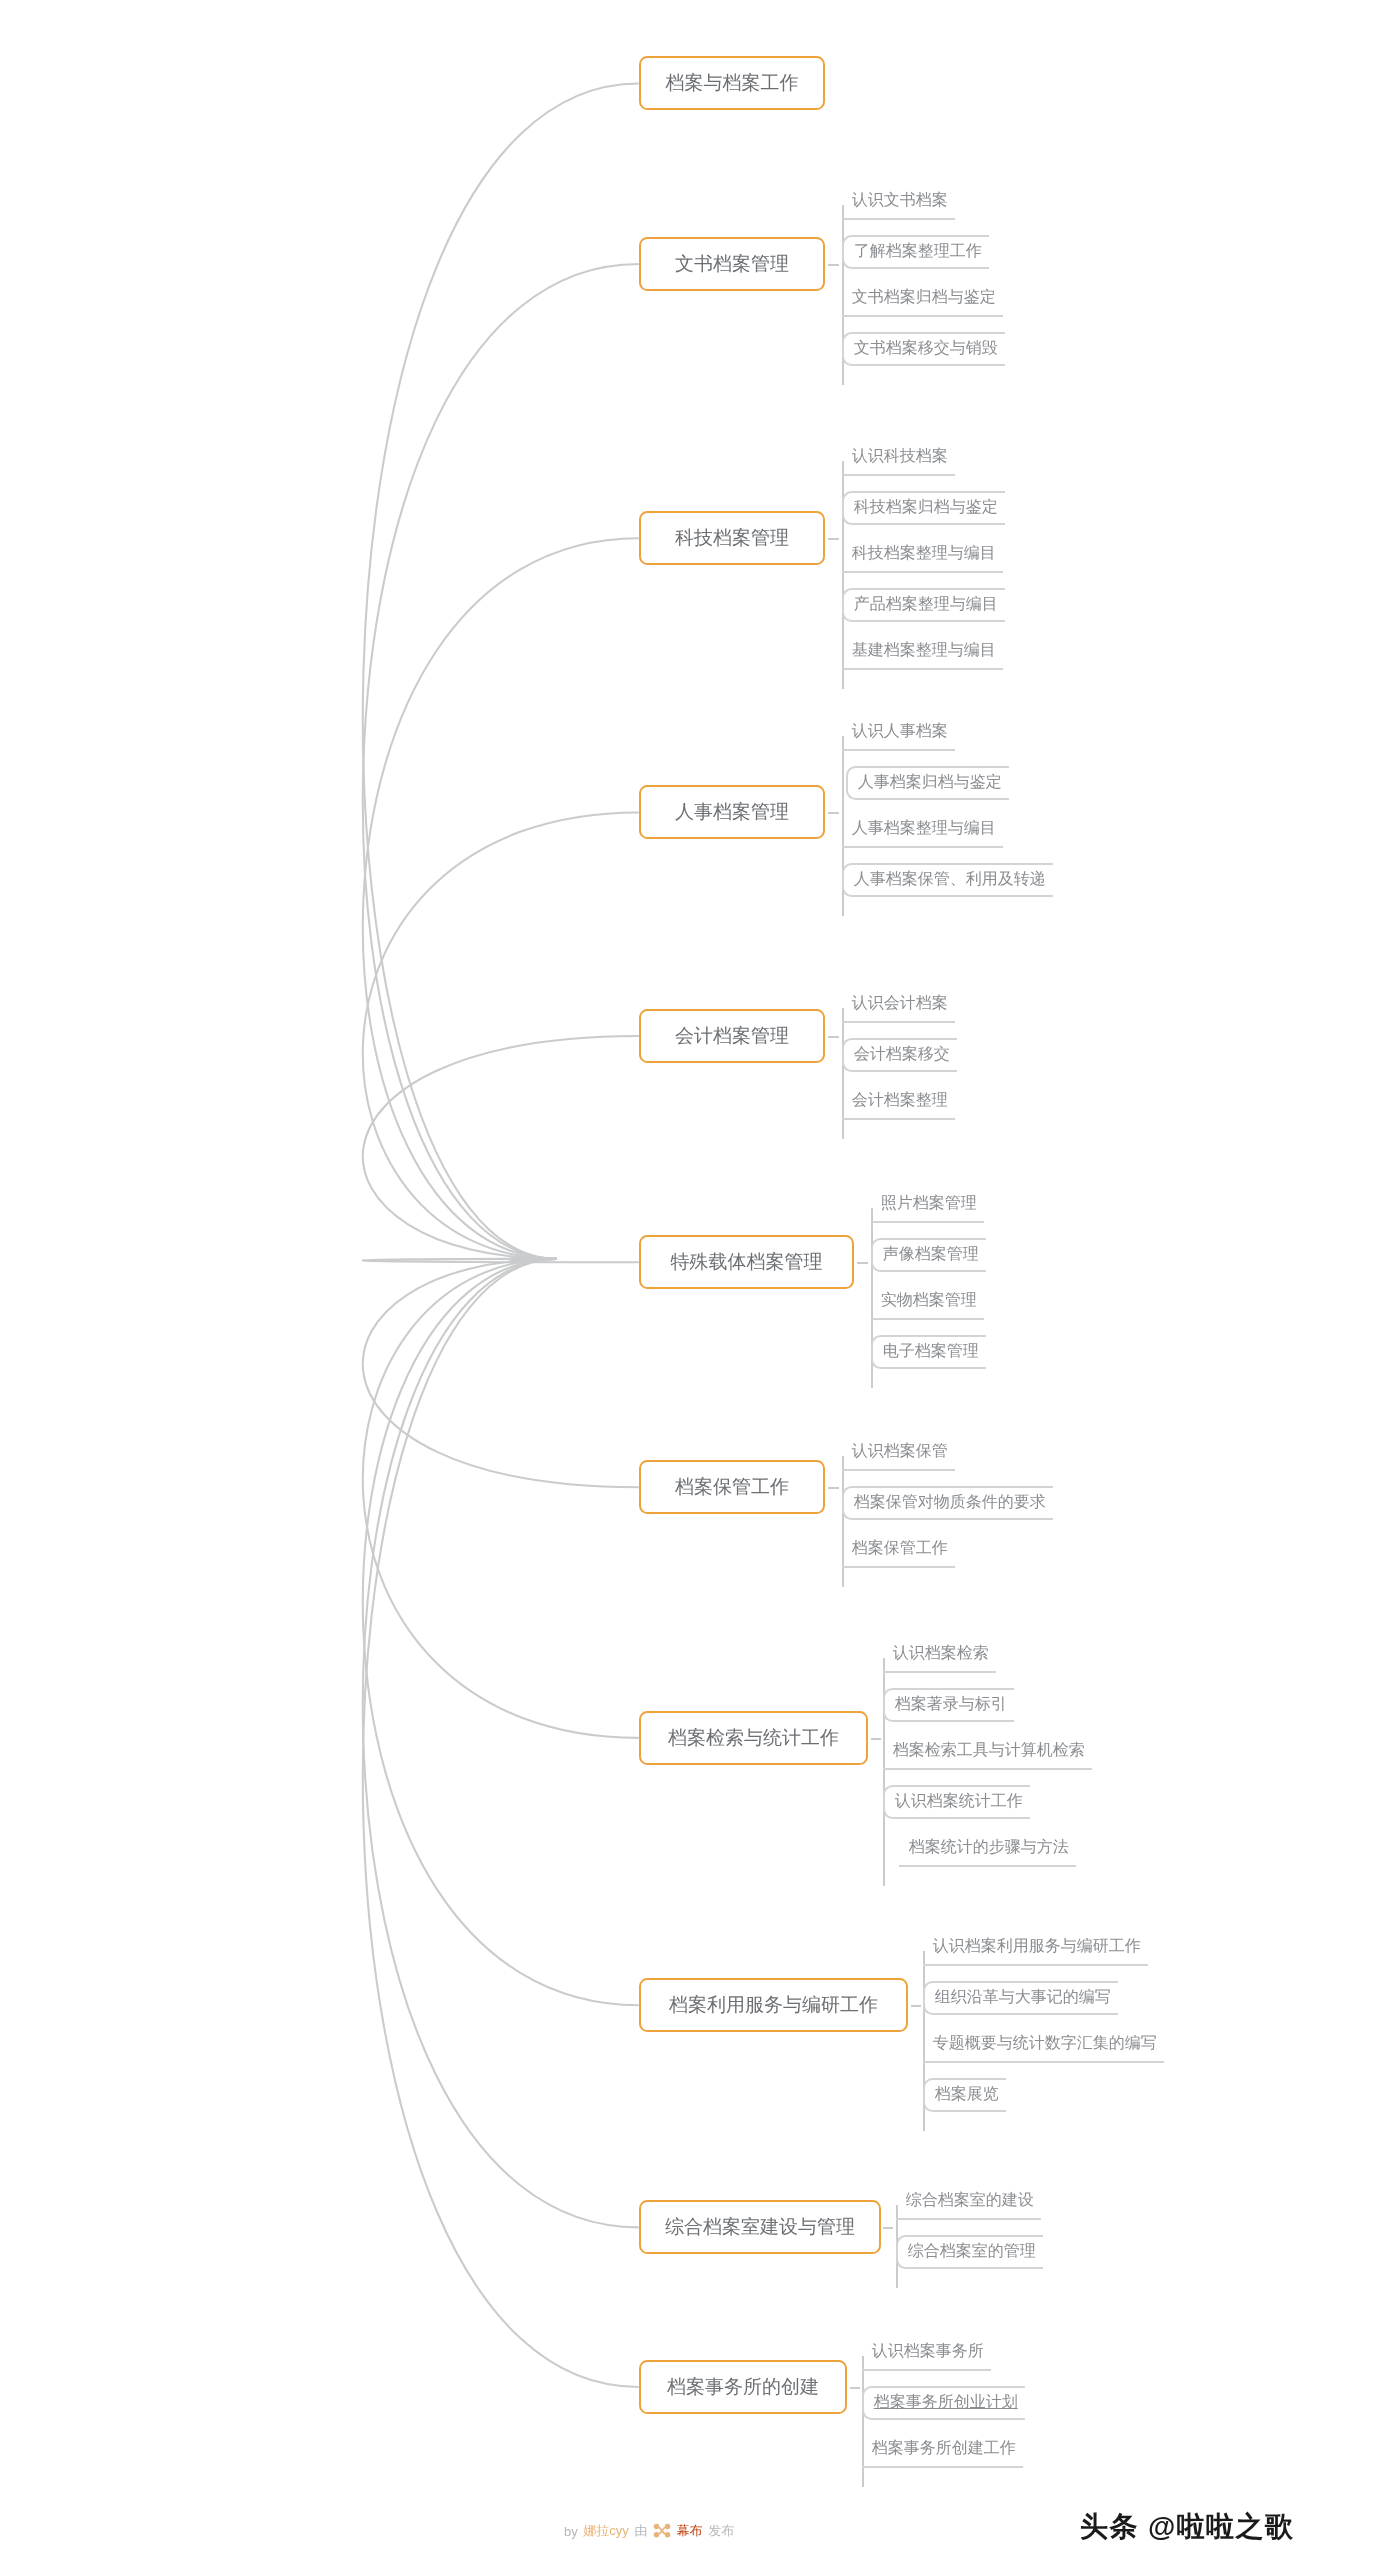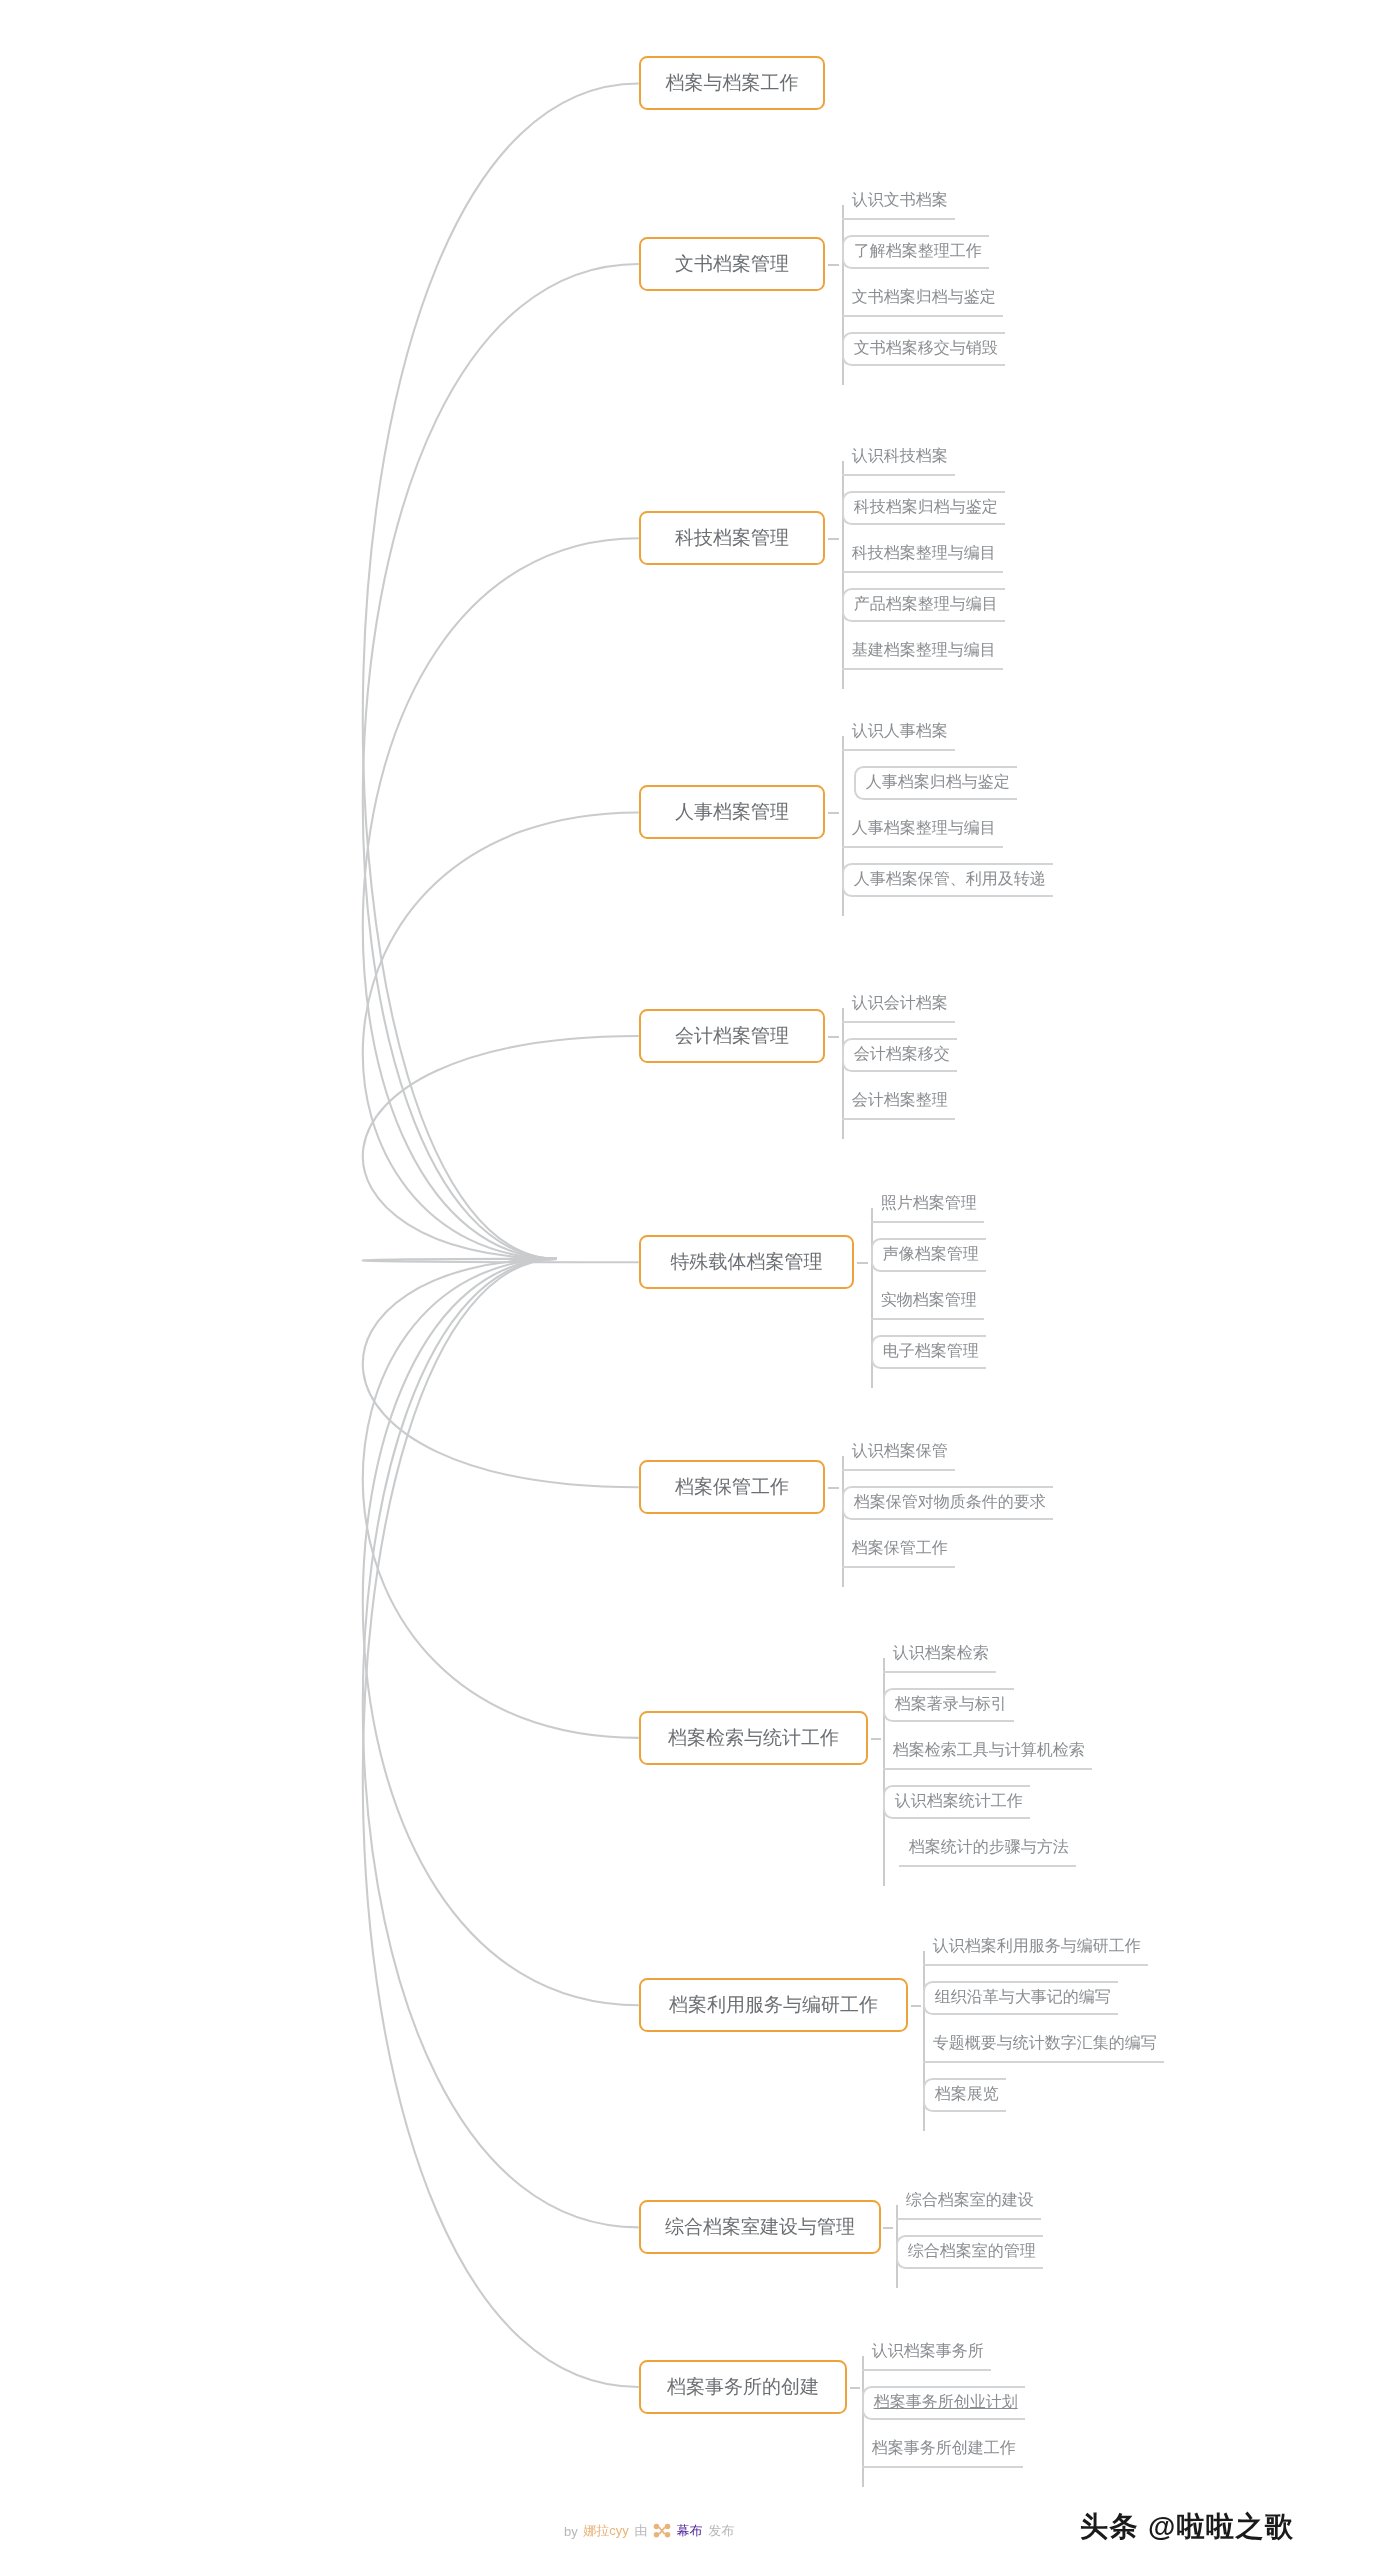--- a/index.html
+++ b/index.html
@@ -84,21 +84,21 @@
   
   .footer{
     position:absolute;
     font-size:13px;
     color:#b4b7ba;
     white-space:nowrap;
     display:flex;
     align-items:center;
     gap:5.6px;
   }
-  .footer .brand{ color:#4c1d95; }
+  .footer .brand{ color:#c2410c; }
   .footer .author{ color:#e8b47a; }
   .mubu-logo{
     display:inline-block;
     width:18px;height:15.3px;
     position:relative;
   }
   .watermark{
     position:absolute;
     font-size:28px;
     font-weight:bold;
@@ -146,21 +146,21 @@
         <div class="l2-item" style="position: absolute; left: 0px; top: 49px; border-left: 2.1px solid rgb(210, 212, 214); border-top-left-radius: 9.7px; border-bottom-left-radius: 9.7px; border-top: 2.1px solid rgb(210, 212, 214); margin-left: 0px;">科技档案归档与鉴定</div>
         <div class="l2-item" style="position: absolute; left: 0px; top: 97px; border-left: none;">科技档案整理与编目</div>
         <div class="l2-item" style="position: absolute; left: 0px; top: 146px; border-left: 2.1px solid rgb(210, 212, 214); border-top-left-radius: 9.7px; border-bottom-left-radius: 9.7px; border-top: 2.1px solid rgb(210, 212, 214); margin-left: 0px;">产品档案整理与编目</div>
         <div class="l2-item" style="position: absolute; left: 0px; top: 194px; border-left: none;">基建档案整理与编目</div>
       </div>
       <div class="l1-node" style="left: 639px; top: 785px; width: 186px; height: 54px;">人事档案管理</div>
       <div class="stub" style="left: 828px; top: 812px; width: 11px;"></div>
       <div class="l2-group" style="left: 842px; top: 717px;">
         <div class="l2-spine" style="height: 180px; top: 19.4px;"></div>
         <div class="l2-item" style="position: absolute; left: 0px; top: 0px; border-left: none;">认识人事档案</div>
-        <div class="l2-item" style="position: absolute; left: 0px; top: 49px; border-left: 2.1px solid rgb(210, 212, 214); border-top-left-radius: 9.7px; border-bottom-left-radius: 9.7px; border-top: 2.1px solid rgb(210, 212, 214); margin-left: 12px;">人事档案归档与鉴定</div>
+        <div class="l2-item" style="position: absolute; left: 0px; top: 49px; border-left: 2.1px solid rgb(210, 212, 214); border-top-left-radius: 9.7px; border-bottom-left-radius: 9.7px; border-top: 2.1px solid rgb(210, 212, 214); margin-left: 4px;">人事档案归档与鉴定</div>
         <div class="l2-item" style="position: absolute; left: 0px; top: 97px; border-left: none;">人事档案整理与编目</div>
         <div class="l2-item" style="position: absolute; left: 0px; top: 146px; border-left: 2.1px solid rgb(210, 212, 214); border-top-left-radius: 9.7px; border-bottom-left-radius: 9.7px; border-top: 2.1px solid rgb(210, 212, 214); margin-left: 0px;">人事档案保管、利用及转递</div>
       </div>
       <div class="l1-node" style="left: 639px; top: 1009px; width: 186px; height: 54px;">会计档案管理</div>
       <div class="stub" style="left: 828px; top: 1036px; width: 11px;"></div>
       <div class="l2-group" style="left: 842px; top: 989px;">
         <div class="l2-spine" style="height: 131px; top: 19.4px;"></div>
         <div class="l2-item" style="position: absolute; left: 0px; top: 0px; border-left: none;">认识会计档案</div>
         <div class="l2-item" style="position: absolute; left: 0px; top: 49px; border-left: 2.1px solid rgb(210, 212, 214); border-top-left-radius: 9.7px; border-bottom-left-radius: 9.7px; border-top: 2.1px solid rgb(210, 212, 214); margin-left: 0px;">会计档案移交</div>
         <div class="l2-item" style="position: absolute; left: 0px; top: 97px; border-left: none;">会计档案整理</div>

